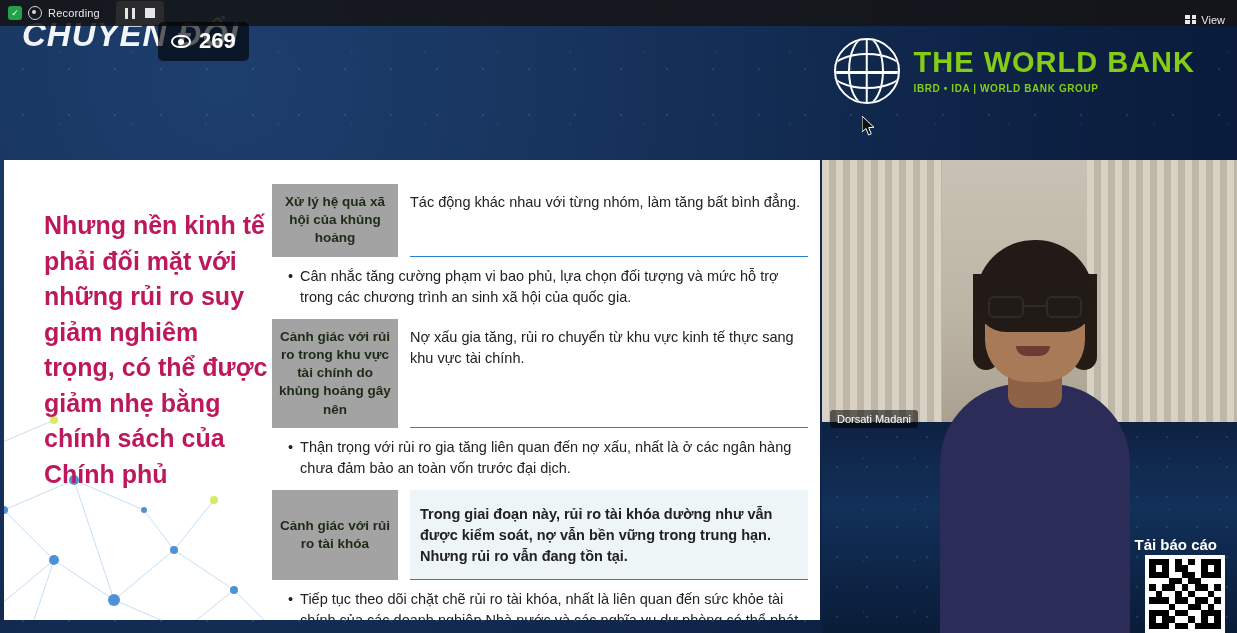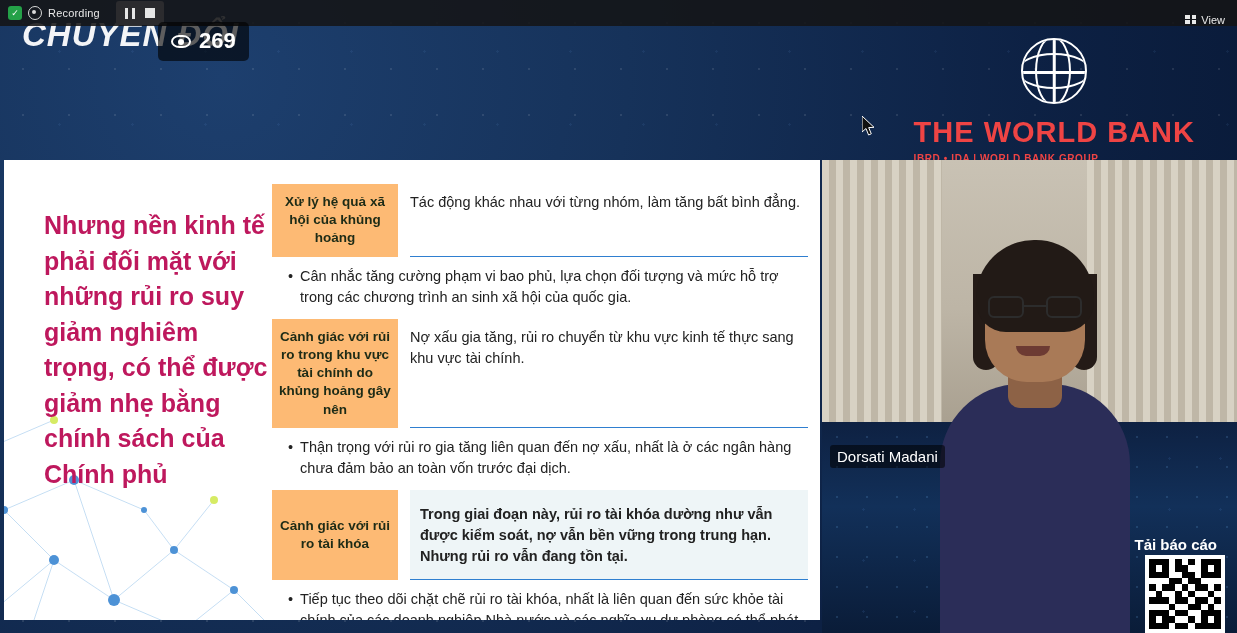--- a/index.html
+++ b/index.html
@@ -194,23 +194,22 @@
     padding-bottom: 3px;
   }
 
   
   .wb-logo {
     position: absolute;
     right: 42px; top: 38px;
     display: flex;
     align-items: center;
     gap: 14px;
-    color: #ef4444;
+    color: #84cc16;
     z-index: 20;
-    flex-direction: column;
   }
   .wb-globe {
     width: 62px; height: 62px;
     border-radius: 50%;
     border: 2.5px solid #fff;
     position: relative;
     overflow: hidden;
     flex: none;
   }
   .wb-globe::before {
@@ -297,21 +296,21 @@
 
   .blk { position: relative; margin-bottom: 4px; }
   .blk-row {
     display: flex;
     align-items: stretch;
     gap: 12px;
   }
   .tag {
     flex: none;
     width: 126px;
-    background: #fdba74;
+    background: #a3a3a3;
     color: #1d2b16;
     font-size: 13.5px;
     font-weight: bold;
     line-height: 1.35;
     text-align: center;
     padding: 9px 6px;
     box-sizing: border-box;
     display: flex;
     align-items: center;
     justify-content: center;
@@ -454,24 +453,23 @@
     left: 76px; top: 112px;
     width: 34px; height: 10px;
     background: #6d3b33;
     border-radius: 0 0 18px 18px;
   }
   .vid-name {
     position: absolute;
     left: 8px; top: 250px;
     background: rgba(0,0,0,0.55);
     color: #fff;
-    font-size: 15px;
+    font-size: 11px;
     padding: 3px 7px;
     border-radius: 3px;
-    margin-top: 35px;
   }
   .report-label {
     position: absolute;
     right: 20px; bottom: 80px;
     color: #fff;
     font-size: 15px;
     font-weight: bold;
   }
   .qr {
     position: absolute;

